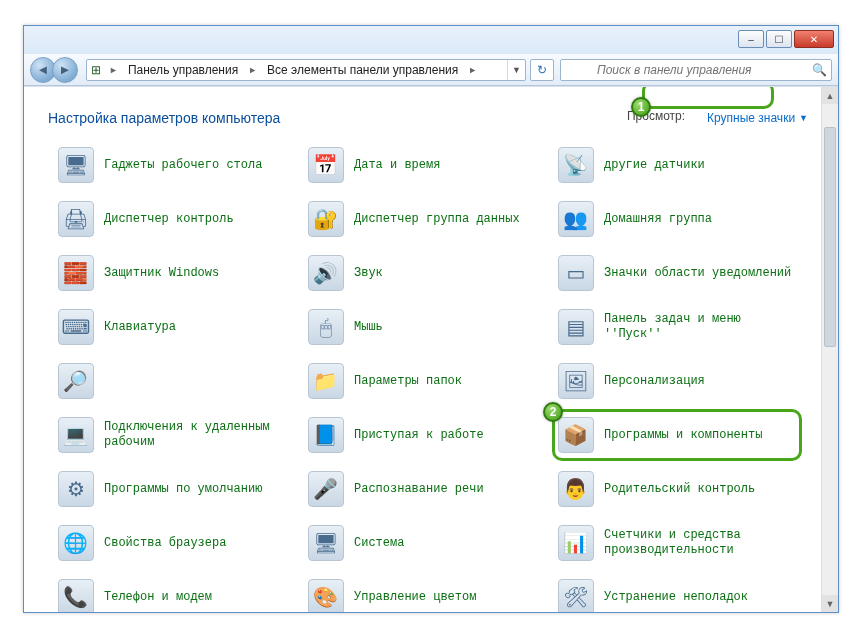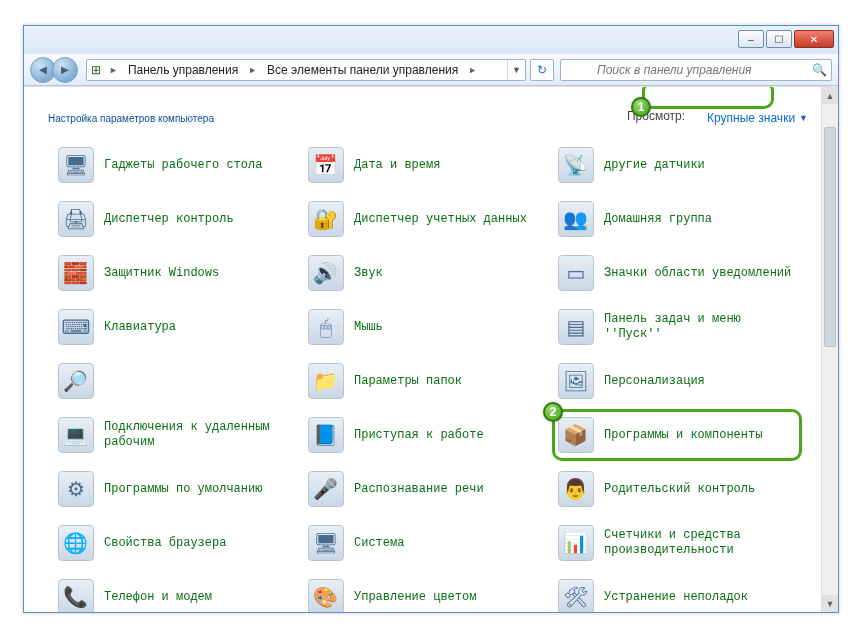--- a/index.html
+++ b/index.html
@@ -76,21 +76,21 @@
   .search input{border:none;outline:none;flex:1;font-size:12px;color:#888;font-style:italic;margin-left:32px;}
   .search .sicon{color:#2a72b5;font-size:12px;}
   .content {
     flex:1;background:#fff;display:flex;flex-direction:column;overflow:hidden;border-top:1px solid #d9e2ec;
     position:relative;
   }
   .hdr{
     padding: 22px 24px 8px 24px;
     display:flex;align-items:center;justify-content:space-between;
   }
-  .hdr .title{color:#0a4e9c;font-size:10px;font-weight:400;}
+  .hdr .title{color:#0a4e9c;font-size:14px;font-weight:400;}
   .hdr .viewby{display:flex;gap:16px;color:#444;font-size:12px;}
   .viewsel{color:#0a6dca;display:flex;align-items:center;gap:4px;position:relative;padding:2px 6px;}
   .viewsel .tri{font-size:9px;color:#0a6dca;}
   .callout1{
     position:absolute;border:3px solid #49a61a;border-radius:10px;
     left:618px;top:-6px;width:132px;height:28px;
   }
   .badge{
     position:absolute;width:20px;height:20px;border-radius:50%;
     background:radial-gradient(circle at 35% 30%, #9cdc6e, #3f9d14);
@@ -195,21 +195,21 @@
         <div class="item">
           <div class="icn">📡</div>
           <div class="lbl">другие датчики</div>
         </div>
         <div class="item">
           <div class="icn">🖨</div>
           <div class="lbl">Диспетчер контроль</div>
         </div>
         <div class="item">
           <div class="icn">🔐</div>
-          <div class="lbl">Диспетчер учетных данных</div>
+          <div class="lbl">Диспетчер группа данных</div>
         </div>
         <div class="item">
           <div class="icn">👥</div>
           <div class="lbl">Домашняя группа</div>
         </div>
         <div class="item">
           <div class="icn">🧱</div>
           <div class="lbl">Защитник Windows</div>
         </div>
         <div class="item">

